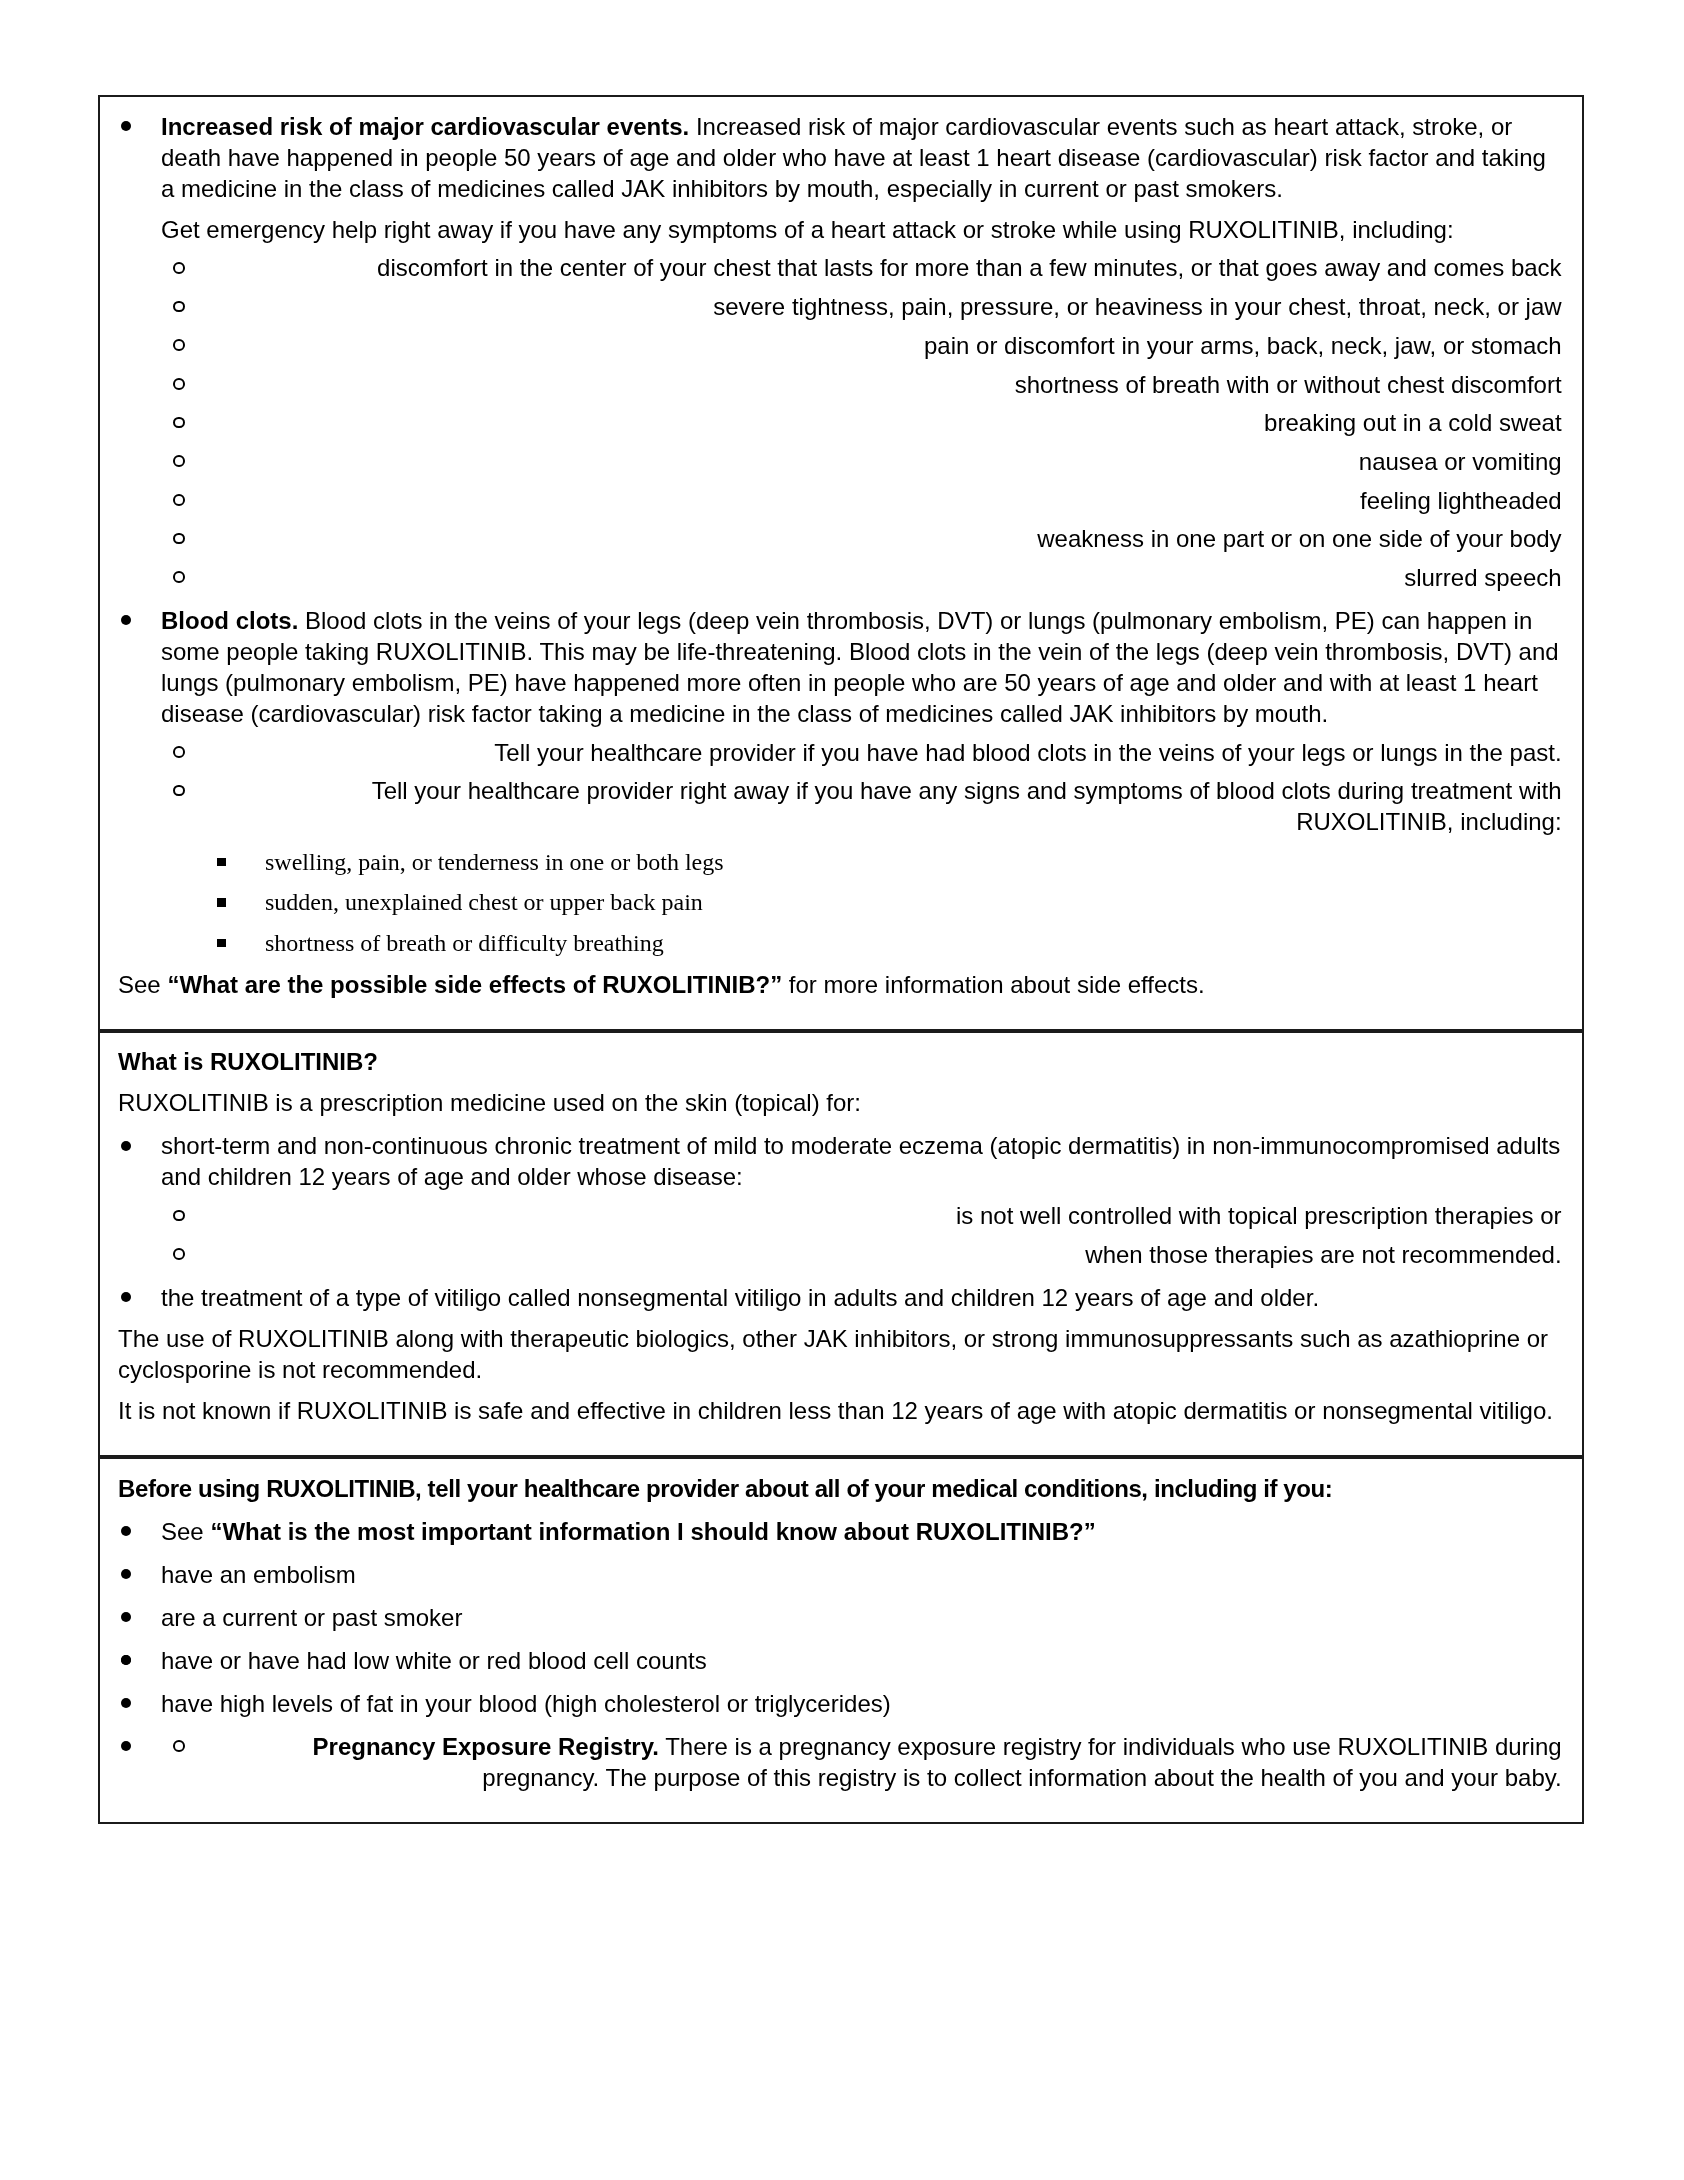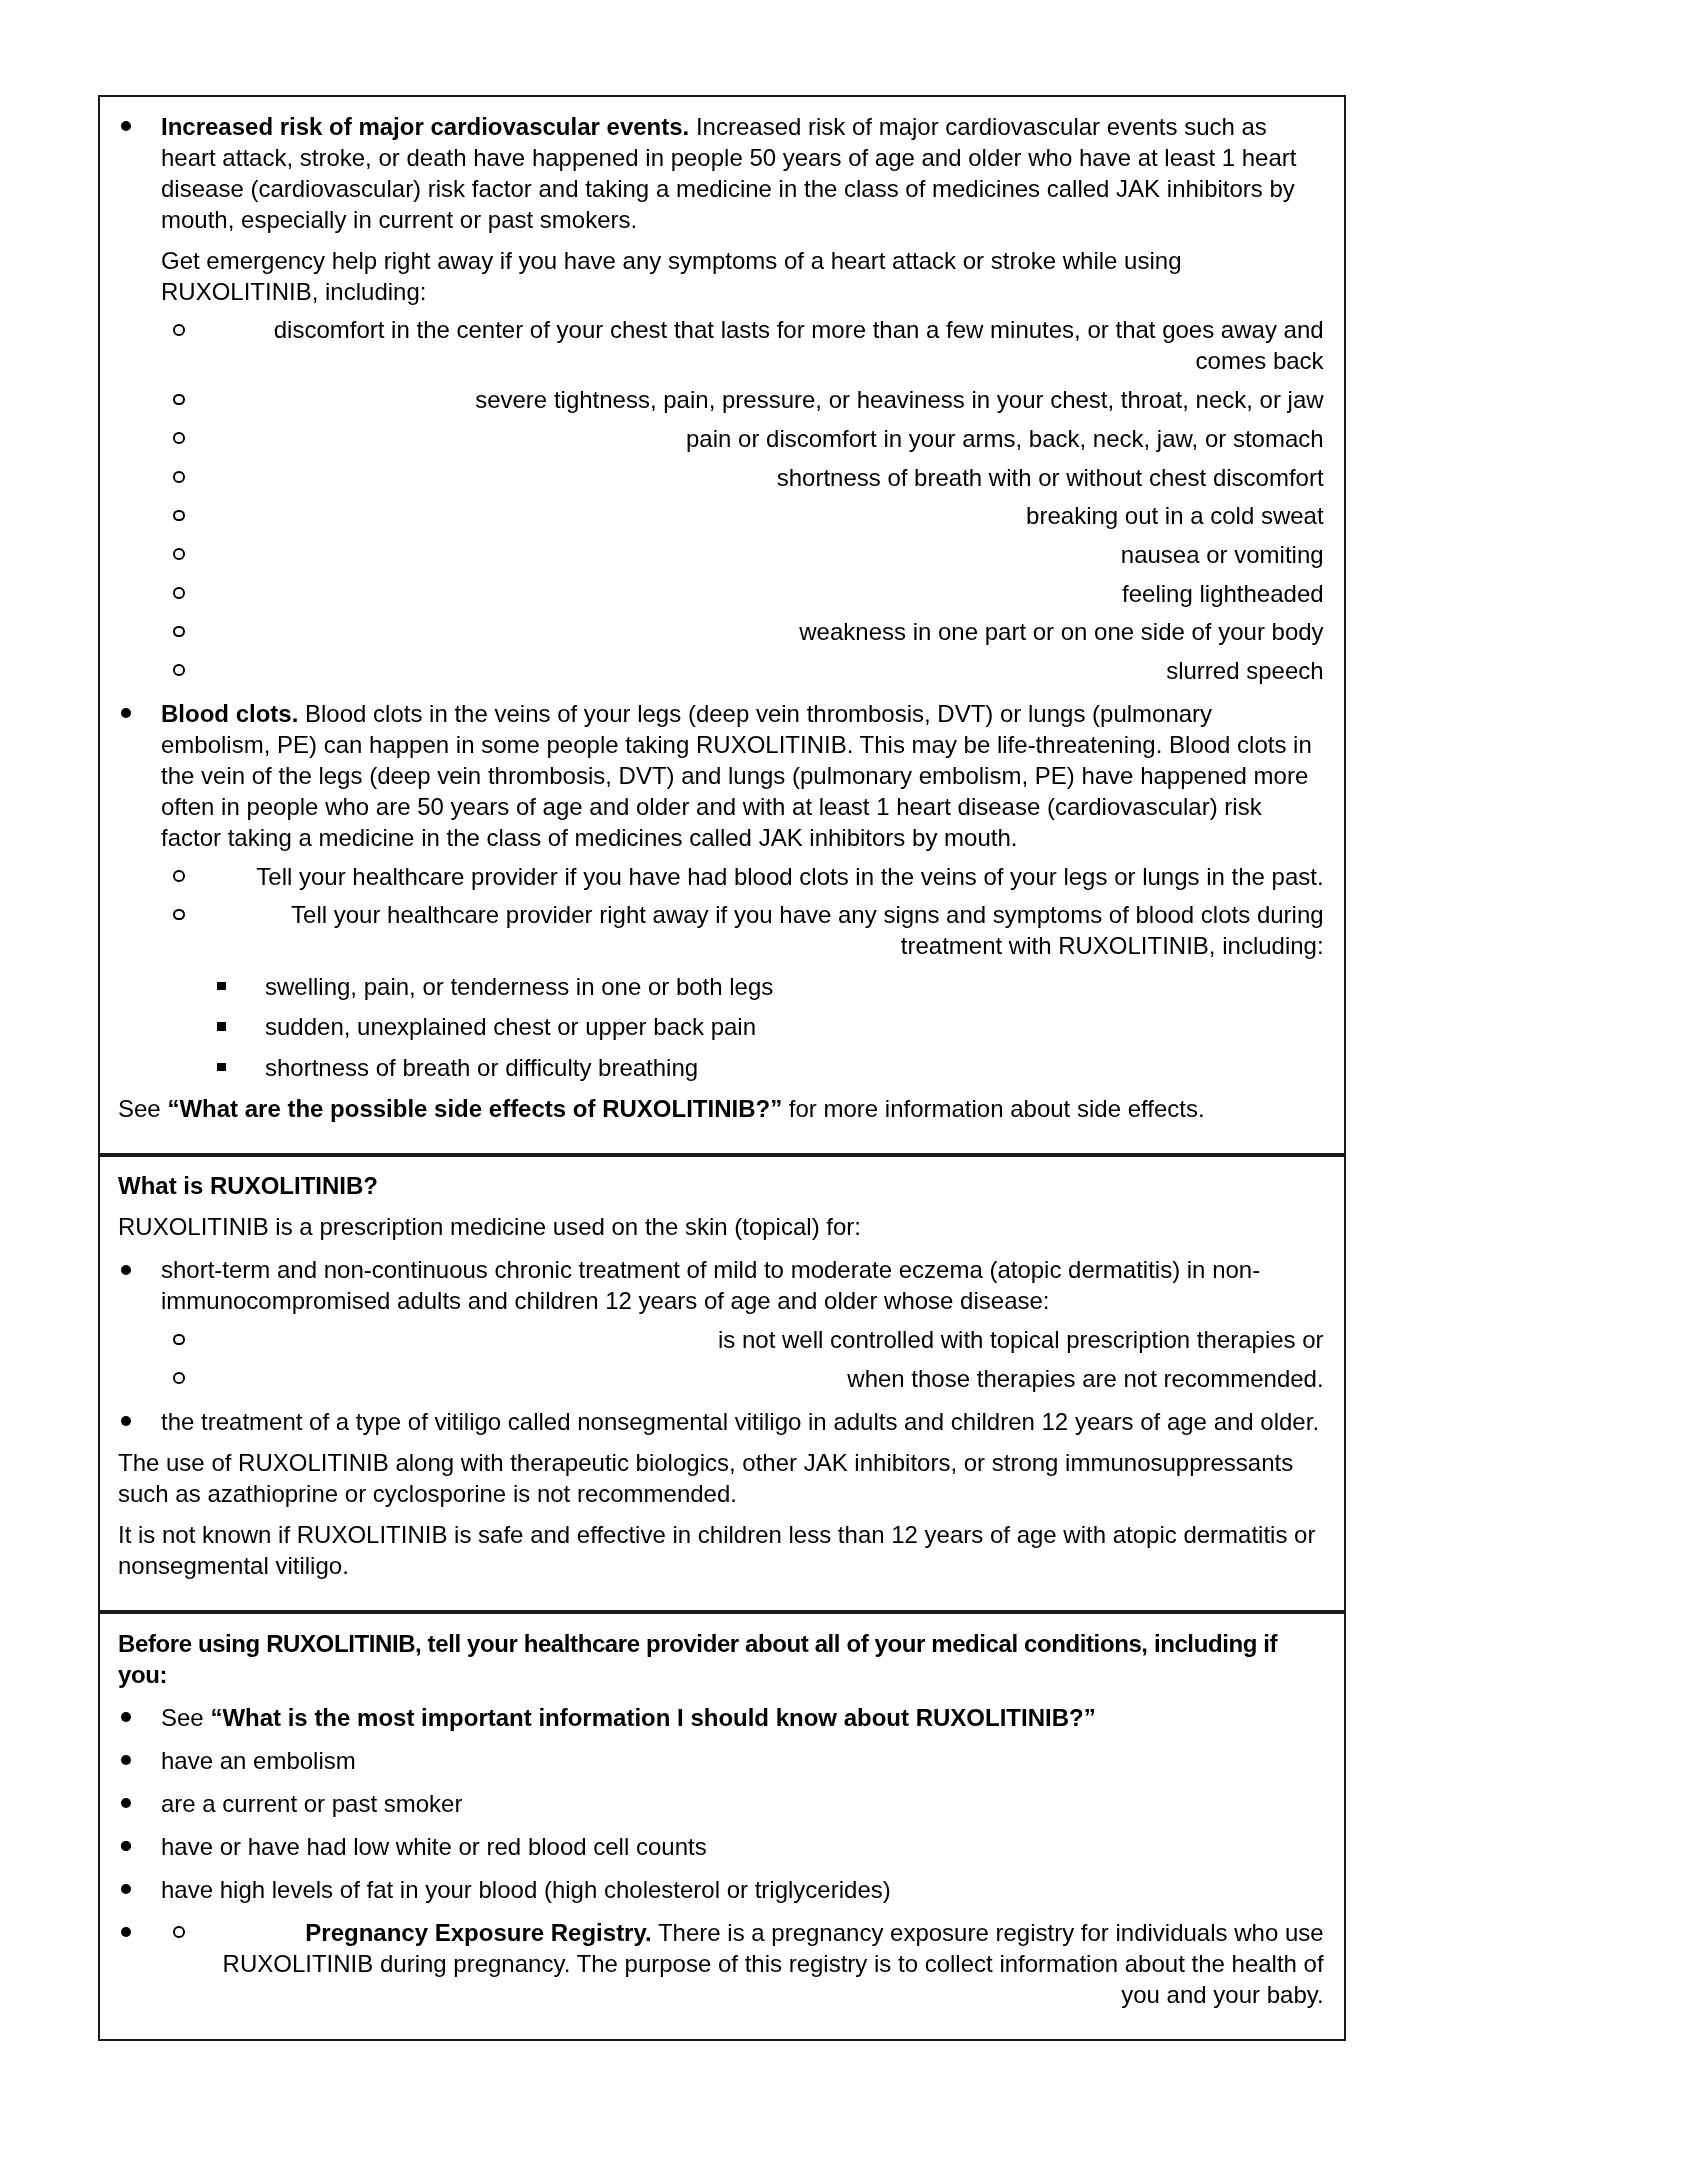--- a/index.html
+++ b/index.html
@@ -10,38 +10,38 @@
   body {
     font-family: "Liberation Sans", "DejaVu Sans", sans-serif;
     font-size: 24px;
     line-height: 31px;
     color: #000000;
     position: relative;
   }
   .doc-box {
     position: absolute;
     left: 98px; top: 95px;
-    width: 1248px;
+    width: 1486px;
     box-sizing: border-box;
     border: 2.6px solid #1b1b1b;
     background: #ffffff;
   }
   .sec { padding: 13.6px 20.4px 29px 18px; }
   .sec + .sec { border-top: 4.3px solid #1b1b1b; }
   .sec > :first-child { margin-top: 0; }
 
   .head { margin: 1.7px 0 0 0; font-weight: 700; }
   .head.tight { letter-spacing: -0.4px; }
   .para { margin: 10.2px 0 0 0; }
   .para.ind1 { margin-left: 43px; }
 
   .li { position: relative; margin-top: 12px; }
   .li.l1 { padding-left: 43px; }
   .li.l2 { padding-left: 101px; margin-top: 7.7px; text-align: right; }
-  .li.l3 { padding-left: 147px; margin-top: 9.4px; }
+  .li.l3 { padding-left: 147px; margin-top: 9.4px; font-family: Liberation Serif, serif; }
 
   .mk { position: absolute; display: block; }
   .mk.disc   { left: 2.6px;  top: 10.2px; width: 10.2px; height: 10.2px; background: #000; border-radius: 50%; }
   .mk.circle { left: 55px; top: 9.4px; width: 7.7px;  height: 7.7px;  border: 2.1px solid #000; border-radius: 50%; background: #fff; }
   .mk.square { left: 99px; top: 11px; width: 8.5px; height: 8.5px; background: #000; }
 
   b { font-weight: 700; }
 </style>
 </head>
 <body>

